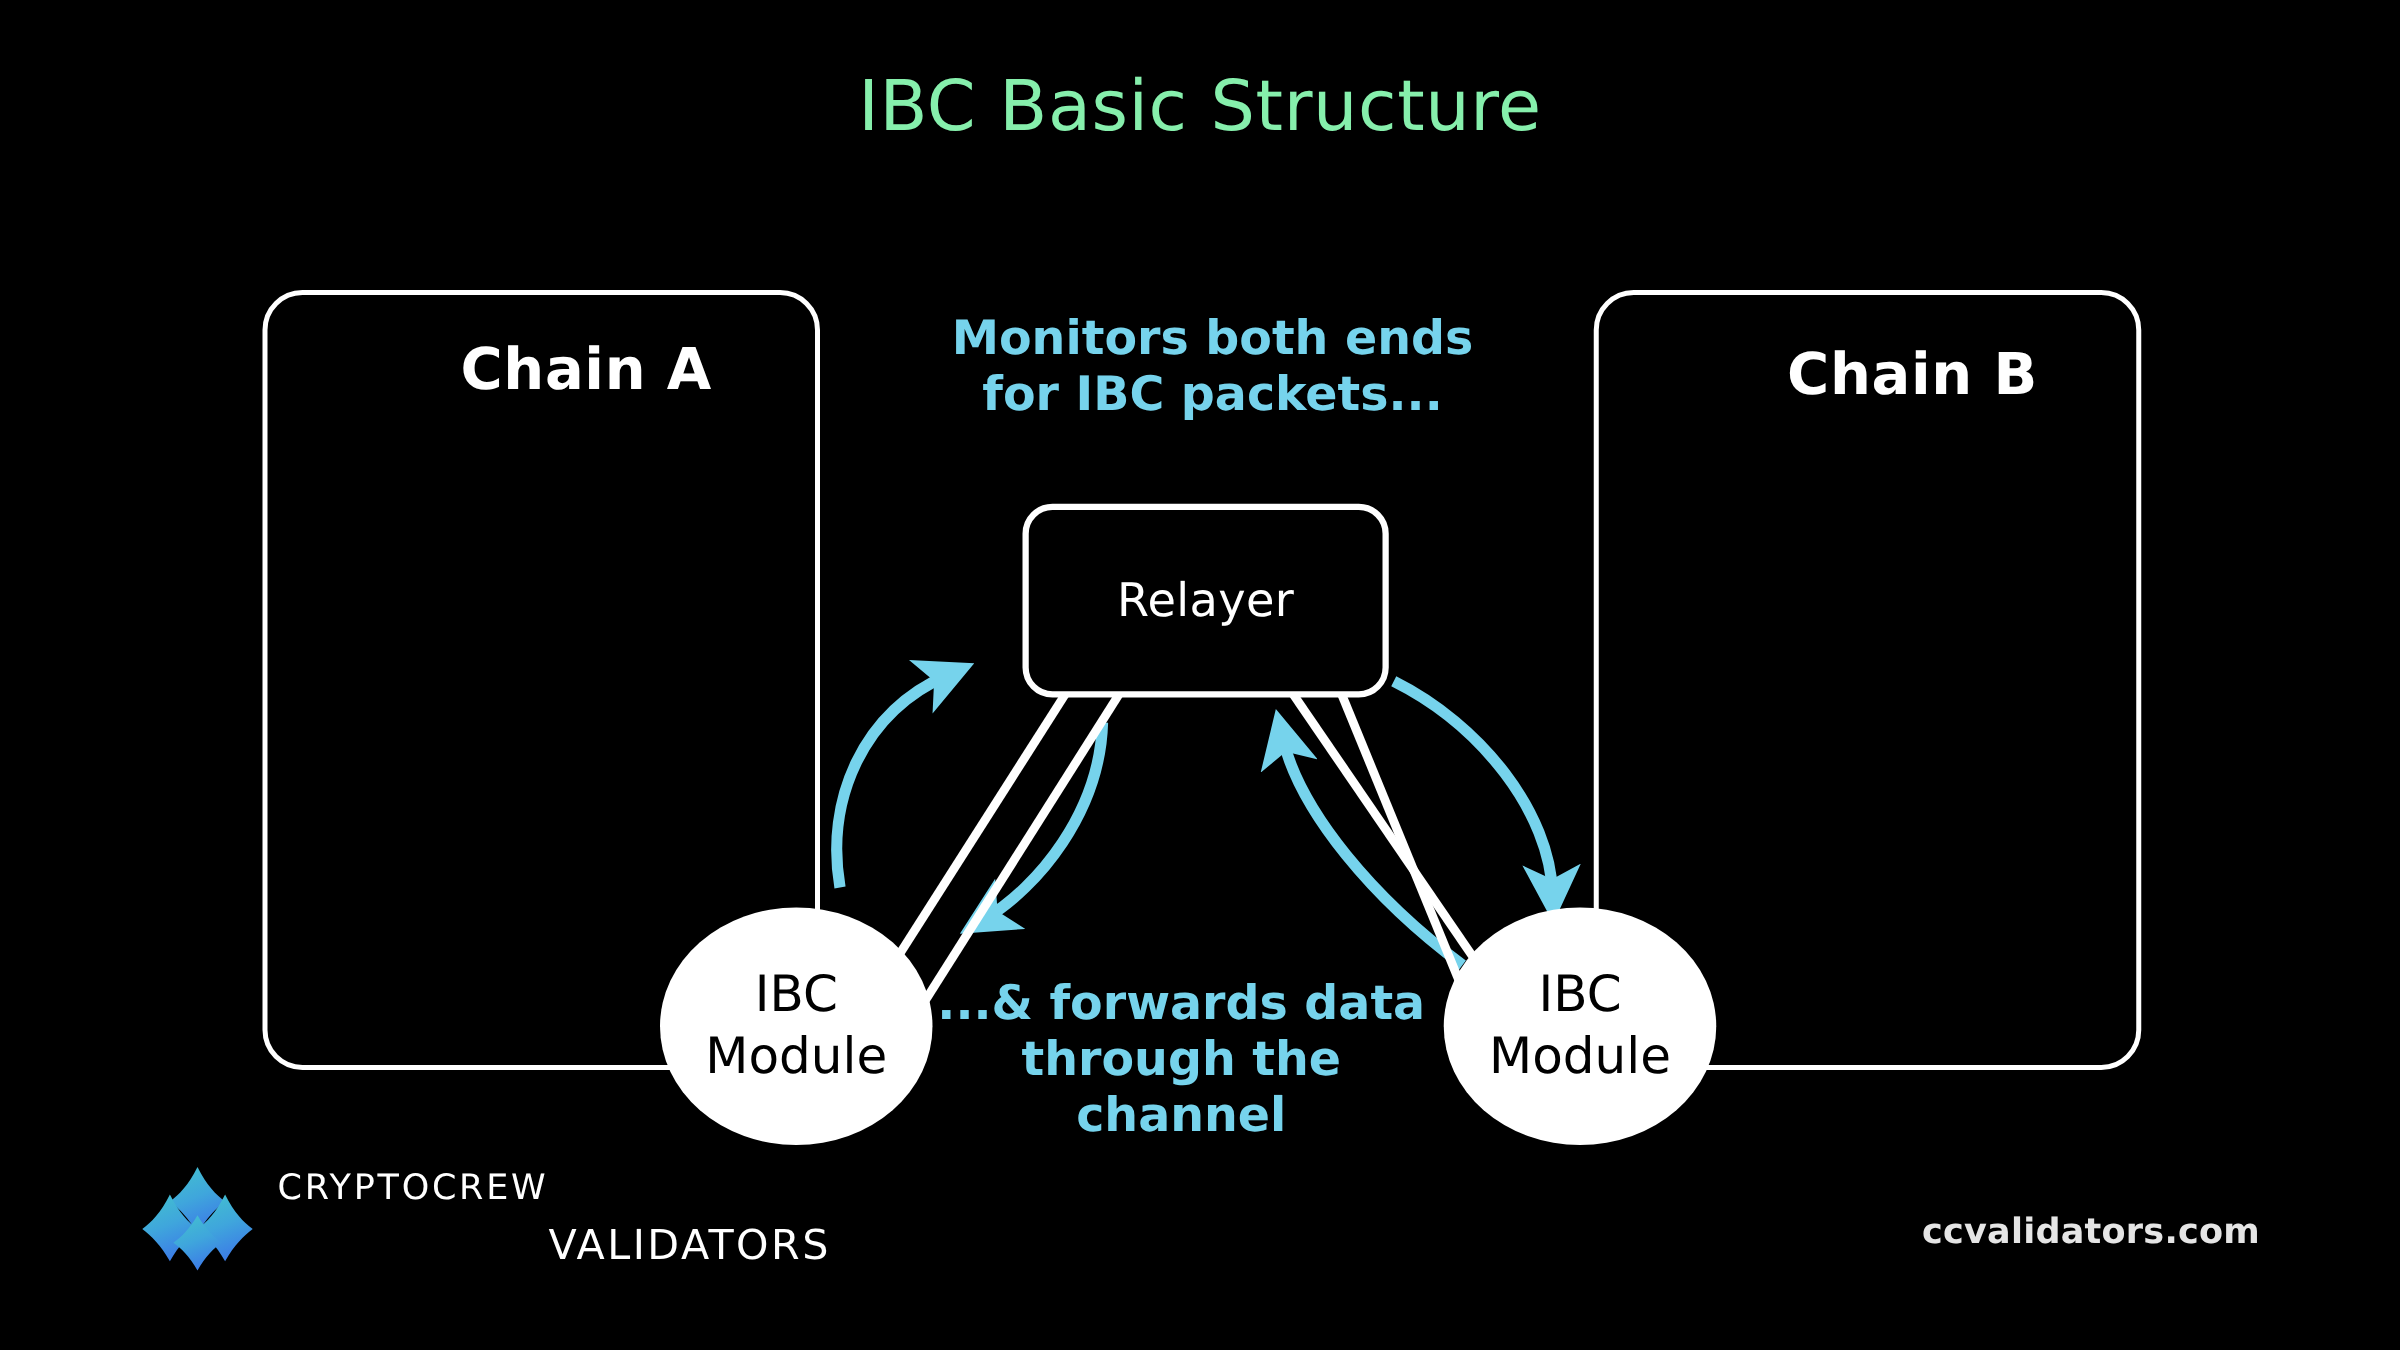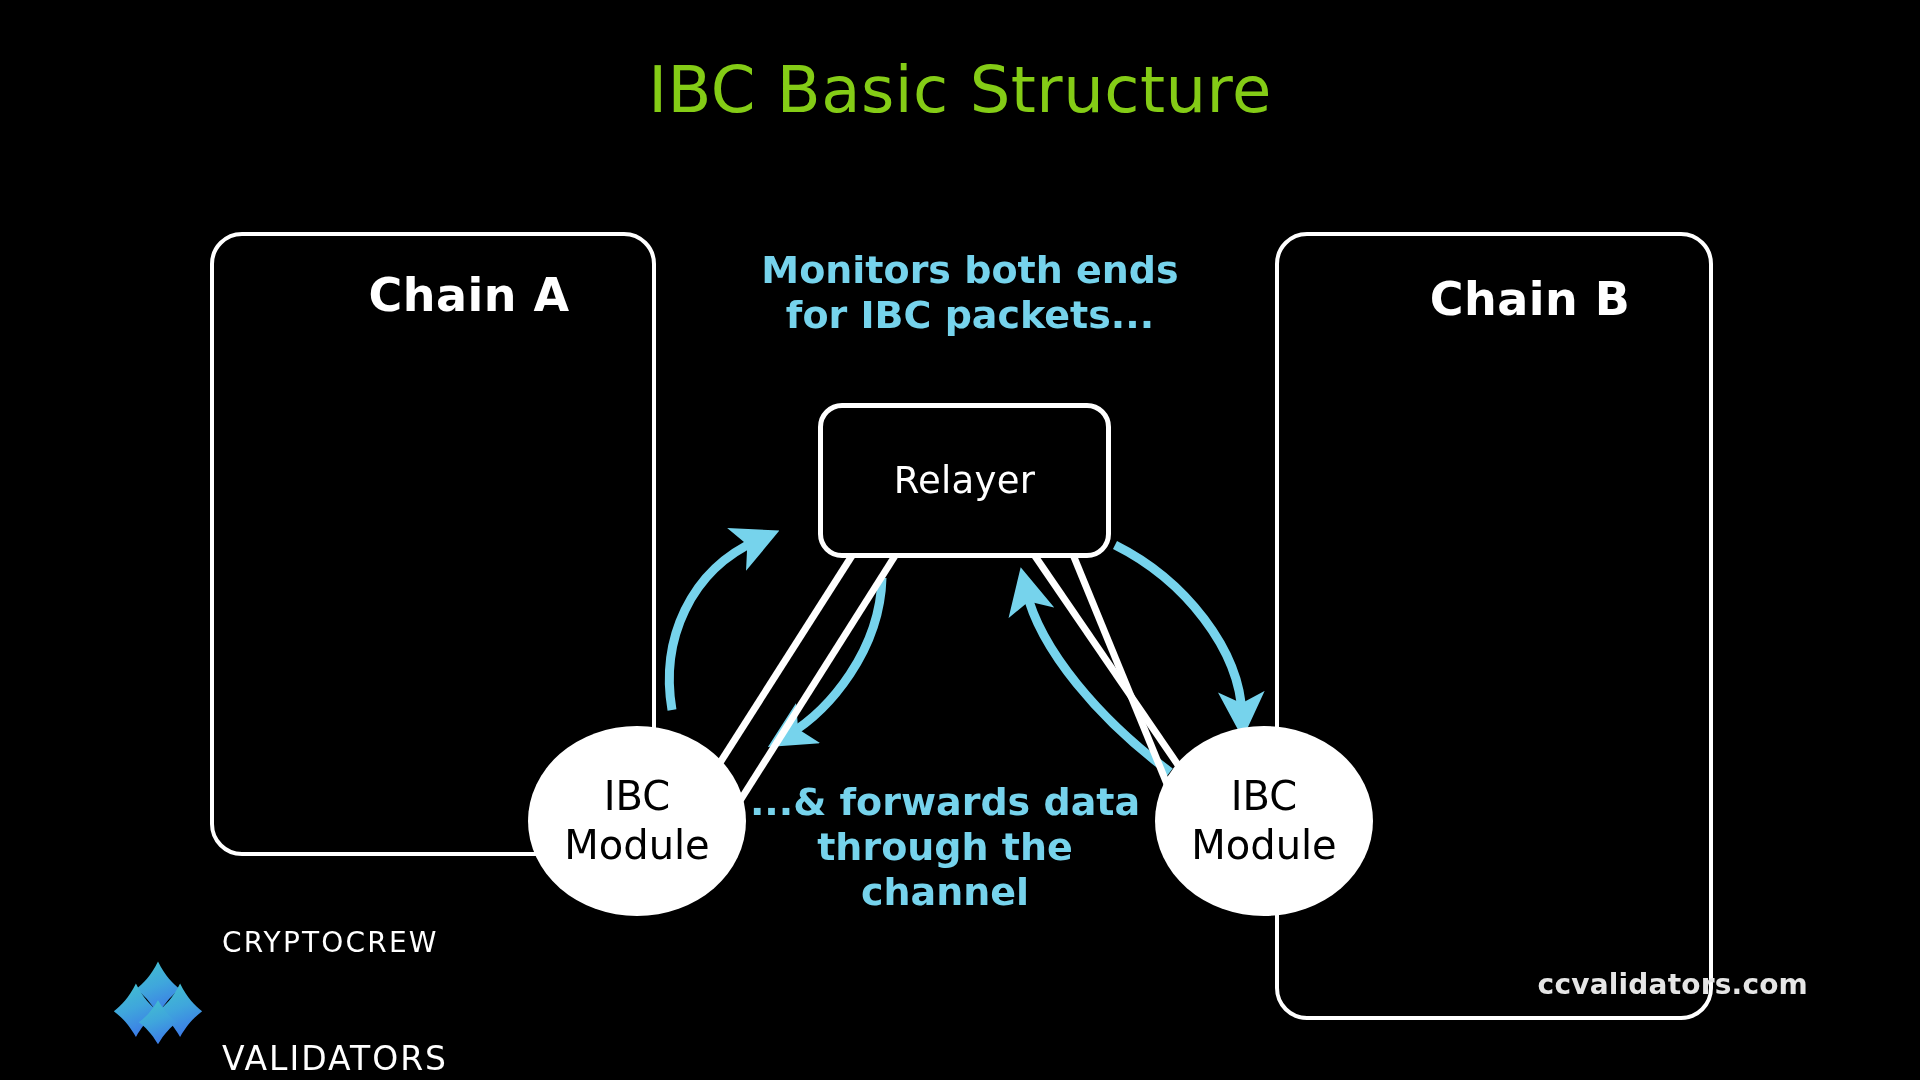--- a/index.html
+++ b/index.html
@@ -14,38 +14,38 @@
     position:relative;
     width:1920px; height:1080px;
     background:#000000;
   }
 
   
   #title {
     position:absolute;
     left:0; top:58px; width:1920px;
     text-align:center;
-    color:#84cc16;
-    font-family:"DejaVu Sans", sans-serif;
-    font-size:64px;
+    color:#86efac;
+    font-family:"DejaVu Sans", sans-serif;
+    font-size:56px;
     font-weight:400;
     letter-spacing:0.5px;
     line-height:1.0;
     white-space:nowrap;
   }
 
   
   .chain-box {
     position:absolute;
     border:4px solid #FFFFFF;
     border-radius:32px;
     background:transparent;
   }
   #chain-a-box { left:210px; top:232px; width:446px; height:624px; }
-  #chain-b-box { left:1275px; top:232px; width:438px; height:788px; }
+  #chain-b-box { left:1275px; top:232px; width:438px; height:624px; }
 
   .chain-label {
     position:absolute;
     width:100%;
     text-align:center;
     color:#FFFFFF;
     font-family:"DejaVu Sans", sans-serif;
     font-weight:700;
     font-size:46px;
     letter-spacing:0.5px;
@@ -132,29 +132,28 @@
     position:absolute;
     left:112px; top:928px;
     display:flex;
     align-items:center;
     gap:18px;
     z-index:9;
   }
   #logo-mark { width:92px; height:92px; display:block; }
   #logo-wordmark {
     display:flex;
-    flex-direction:column;
+    flex-direction:row;
     justify-content:center;
     color:#FFFFFF;
     font-family:"DejaVu Sans", sans-serif;
     font-weight:400;
     font-size:28px;
     letter-spacing:2.2px;
     line-height:1.06;
-    gap:40px;
   }
   #logo-line2 { font-size:33px; letter-spacing:2.0px;margin-top:44px; }
 
   #site-url {
     position:absolute;
     right:112px; top:968px;
     color:#e5e5e5;
     font-family:"DejaVu Sans", sans-serif;
     font-weight:700;
     font-size:28px;

